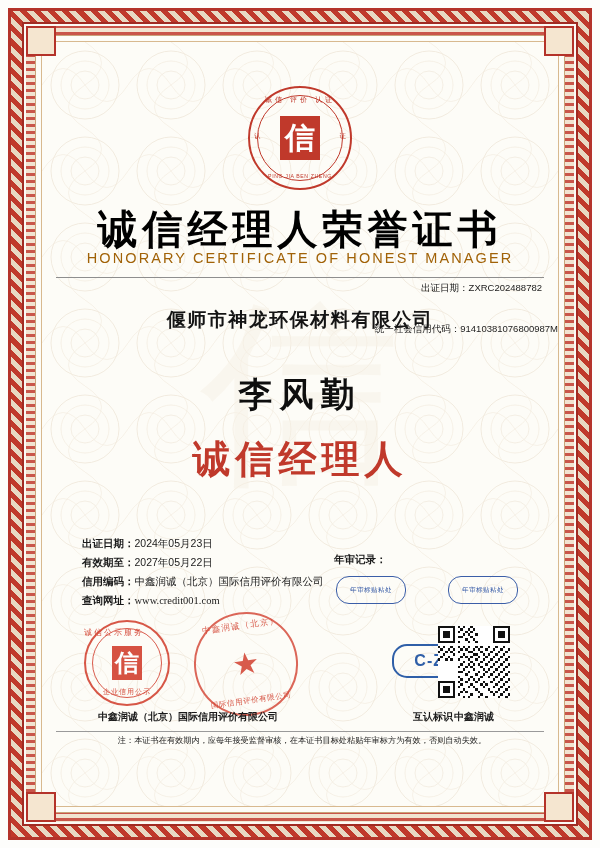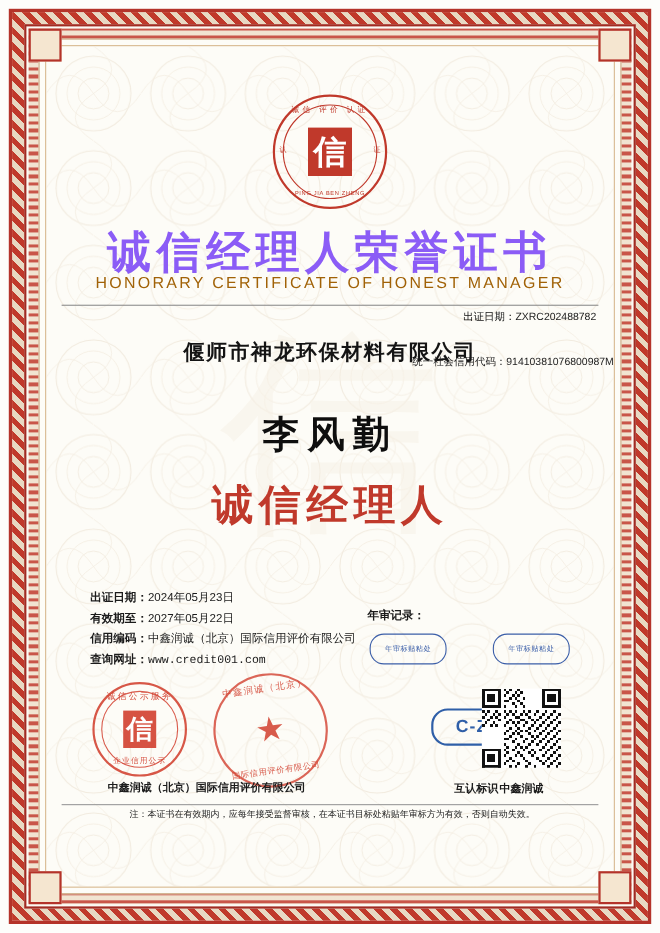--- a/index.html
+++ b/index.html
@@ -160,21 +160,21 @@
 
   
   .title-cn {
     position: absolute;
     top: 160px;
     left: 0; right: 0;
     text-align: center;
     font-size: 40px;
     font-weight: bold;
     letter-spacing: 5px;
-    color: #8b5cf6;
+    color: #000000;
     font-family: "Liberation Serif", serif;
   }
   .title-en {
     position: absolute;
     top: 208px;
     left: 0; right: 0;
     text-align: center;
     font-size: 14.5px;
     letter-spacing: 2.1px;
     color: #a16207;
@@ -244,21 +244,21 @@
     position: absolute;
     top: 492px;
     left: 40px;
     font-size: 10.5px;
     line-height: 19px;
     color: #1b1b1b;
     font-family: "Liberation Sans", sans-serif;
   }
   .details .row { white-space: nowrap; }
   .details .lbl { font-weight: bold; }
-  .details .site { font-family: Liberation Mono, monospace; }
+  .details .site { font-family: Liberation Serif, serif; }
 
   .annual {
     position: absolute;
     top: 511px;
     left: 292px;
     font-size: 10.5px;
     color: #1b1b1b;
     font-family: "Liberation Sans", sans-serif;
     font-weight: bold;
   }
@@ -317,21 +317,21 @@
     transform: translate(-50%,-50%);
     width: 30px; height: 34px;
     background: #d2402f;
     color: #fff;
     display: flex; align-items: center; justify-content: center;
     font-size: 24px; font-weight: bold;
     opacity: 0.9;
   }
   .seal-round .arc-top {
     position: absolute; top: 7px; left: 0; right: 0;
-    text-align: center; font-size: 8px; letter-spacing: 2px;
+    font-size: 8px; letter-spacing: 2px;
     color: #d2402f; font-family: Liberation Serif, serif;
     opacity: 0.9;
   }
   .seal-round .arc-bot {
     position: absolute; bottom: 9px; left: 0; right: 0;
     text-align: center; font-size: 7px; letter-spacing: 1px;
     color: #d2402f; font-family: "Liberation Sans", sans-serif;
     opacity: 0.9;
   }
 

